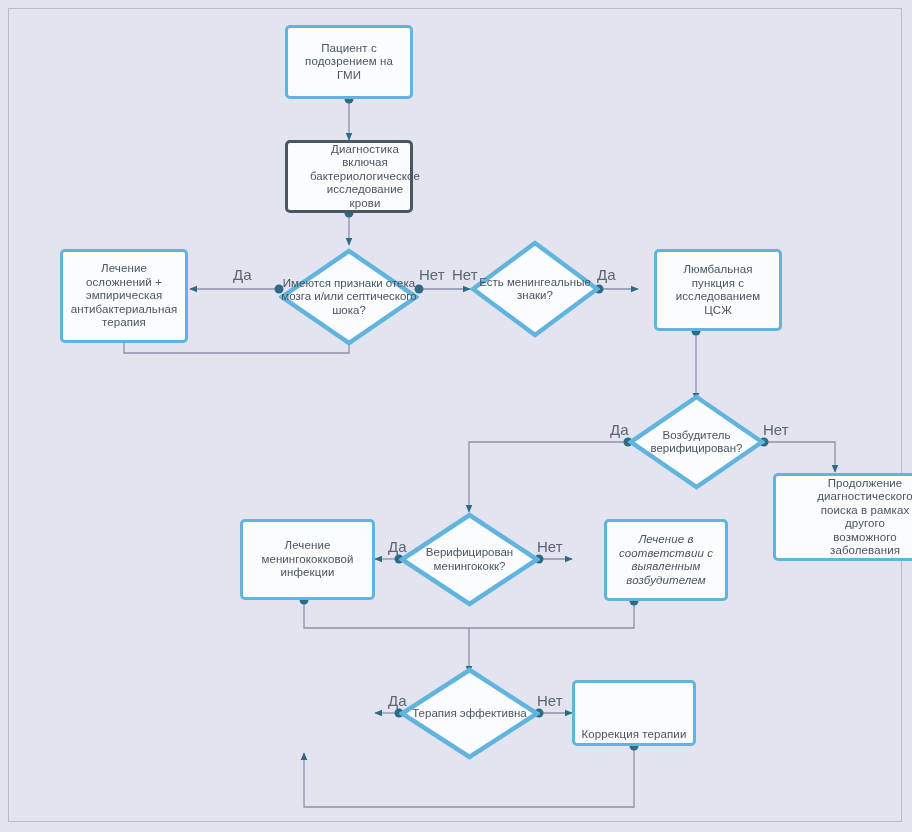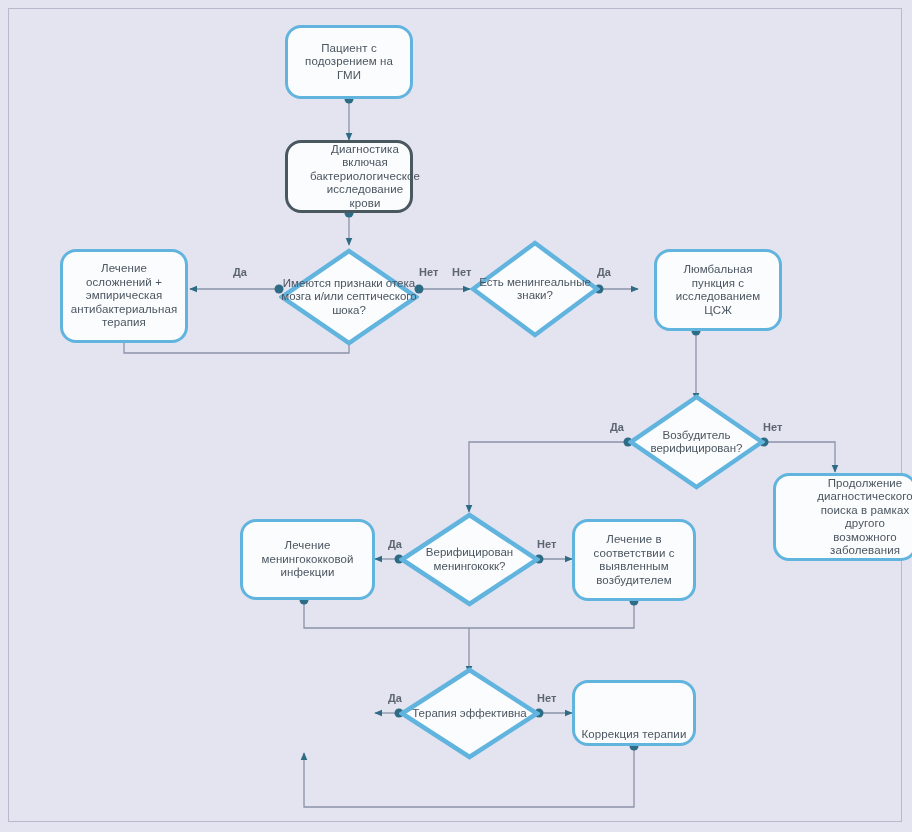--- a/index.html
+++ b/index.html
@@ -25,42 +25,41 @@
     display:flex;align-items:center;justify-content:center;
     text-align:center;
     color:#4a5560;
     font-size:11.5px;
     line-height:13.5px;
     letter-spacing:.1px;
   }
   .proc{
     background:#fbfcfd;
     border:3px solid #61b4de;
-    border-radius:16px;
+    border-radius:5px;
   }
   .proc.dark{border-color:#49575f;padding-left:32px;}
   .proc .txt{padding:2px 6px;}
 
   .dec{position:absolute;}
   .dec .shape{
     position:absolute;left:0;top:0;width:100%;height:100%;
   }
   .dec .lbl{
     position:absolute;left:0;top:0;width:100%;height:100%;
     display:flex;align-items:center;justify-content:center;
     text-align:center;color:#4a5560;
     font-size:11.5px;line-height:13.5px;
     pointer-events:none;
   }
   .edgelabel{
     position:absolute;
-    font-size:11px;
+    font-size:15px;
     color:#5c6670;
     white-space:nowrap;
-    font-weight:bold;
   }
 </style>
 </head>
 <body>
 
 <div id="canvas">
   <div id="frame"></div>
 
   <svg id="edges" xmlns="http://www.w3.org/2000/svg">
     <defs>
@@ -139,21 +138,21 @@
   </div>
 
   <div class="node proc" style="left:773px;top:473px;width:144px;height:88px;padding-left:40px;">
     <span class="txt">Продолжение диагностического поиска в рамках другого возможного заболевания</span>
   </div>
 
   <div class="node proc" style="left:240px;top:519px;width:135px;height:81px;">
     <span class="txt">Лечение менингококковой инфекции</span>
   </div>
 
-  <div class="node proc" style="left:572px;top:519px;width:124px;height:82px;">
+  <div class="node proc" style="left:604px;top:519px;width:124px;height:82px;font-style:italic;">
     <span class="txt">Лечение в соответствии с выявленным возбудителем</span>
   </div>
 
 
   <div class="node proc" style="left:572px;top:680px;width:124px;height:66px;align-items:flex-end;">
     <span class="txt">Коррекция терапии</span>
   </div>
 
   <div class="dec" style="left:279px;top:248px;width:140px;height:98px;">
     <svg class="shape" viewBox="0 0 140 98" preserveAspectRatio="none">

